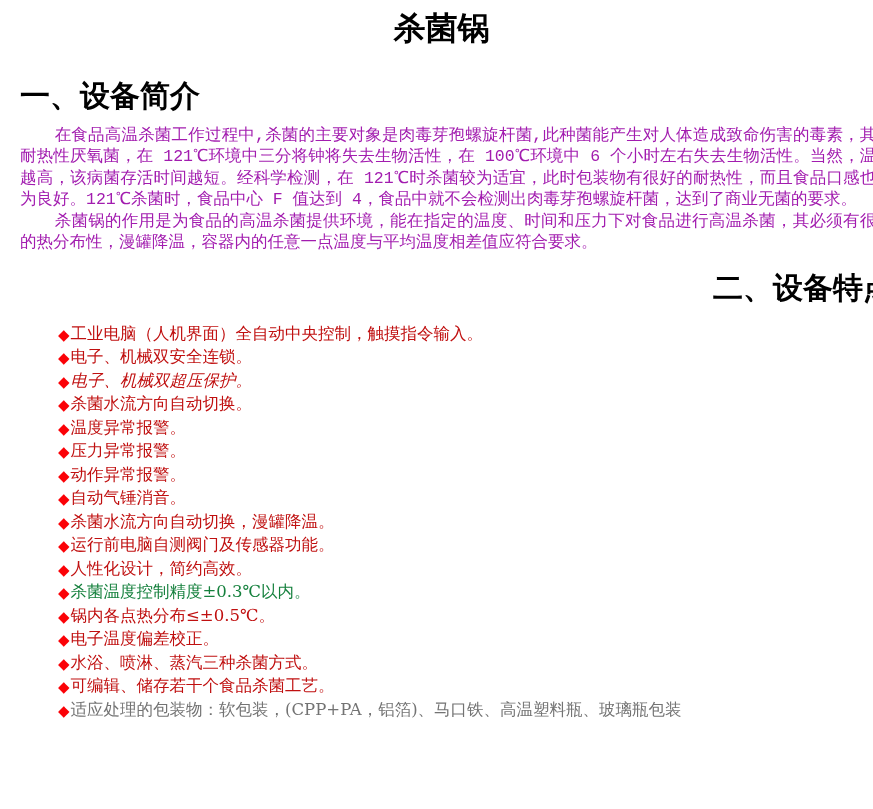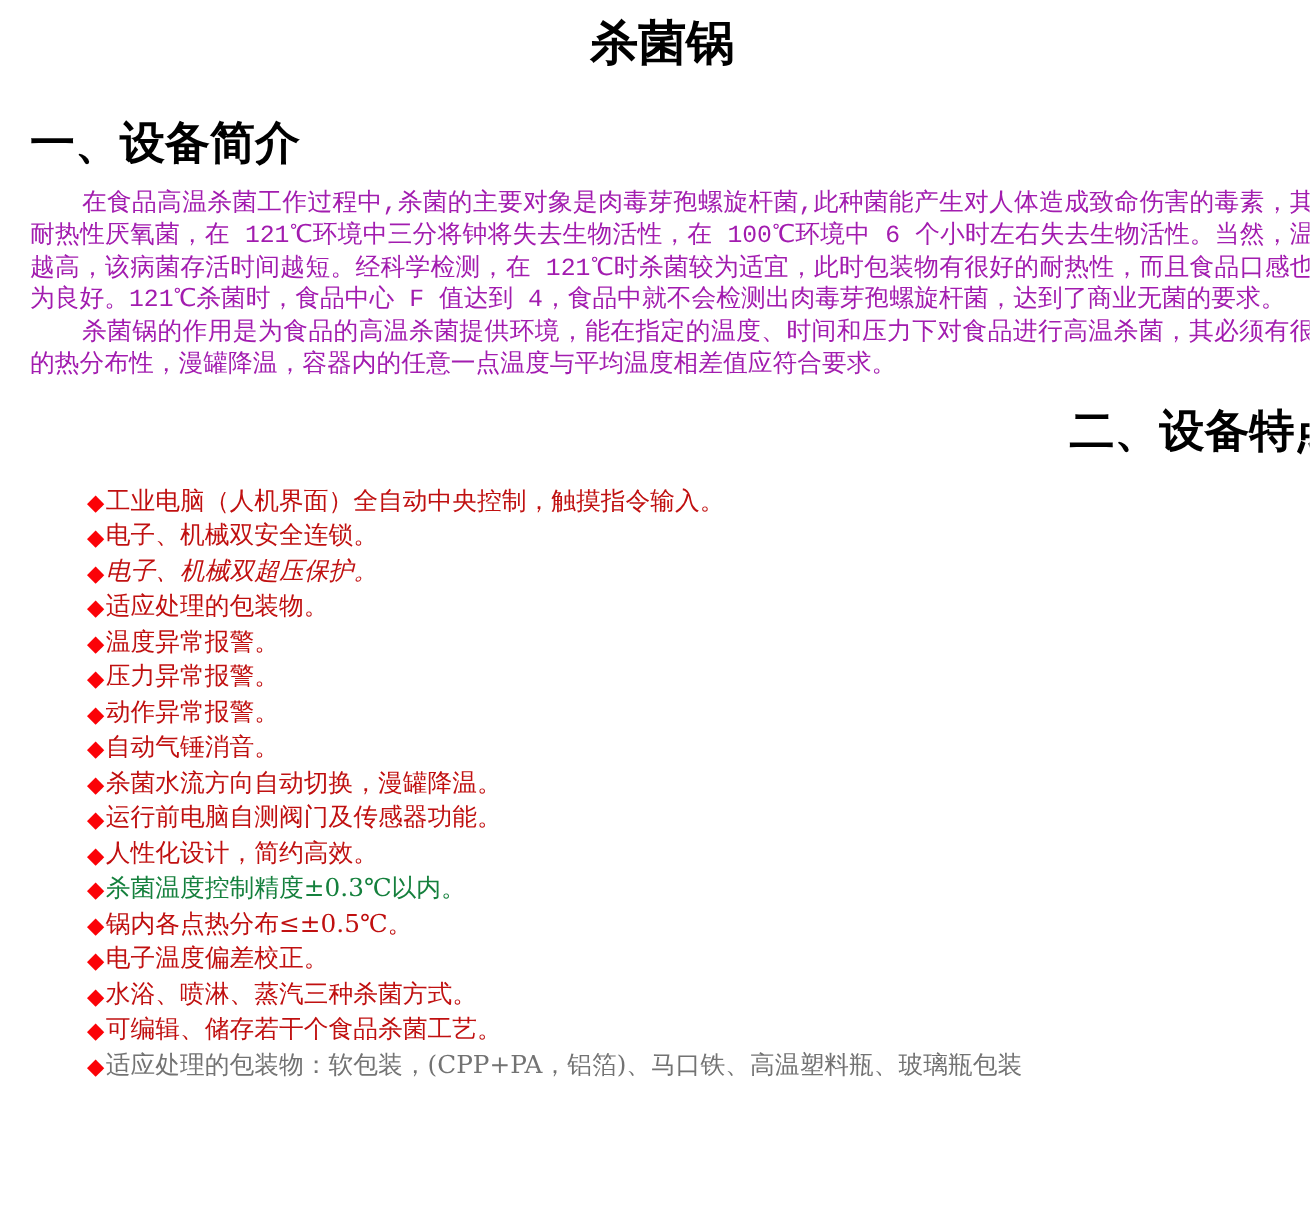--- a/index.html
+++ b/index.html
@@ -75,21 +75,21 @@
 
   <p class="body-para">在食品高温杀菌工作过程中,杀菌的主要对象是肉毒芽孢螺旋杆菌,此种菌能产生对人体造成致命伤害的毒素，其属耐热性厌氧菌，在 121℃环境中三分将钟将失去生物活性，在 100℃环境中 6 个小时左右失去生物活性。当然，温度越高，该病菌存活时间越短。经科学检测，在 121℃时杀菌较为适宜，此时包装物有很好的耐热性，而且食品口感也较为良好。121℃杀菌时，食品中心 F 值达到 4，食品中就不会检测出肉毒芽孢螺旋杆菌，达到了商业无菌的要求。</p>
   <p class="body-para">杀菌锅的作用是为食品的高温杀菌提供环境，能在指定的温度、时间和压力下对食品进行高温杀菌，其必须有很好的热分布性，漫罐降温，容器内的任意一点温度与平均温度相差值应符合要求。</p>
 
   <h2 class="section-heading second">二、设备特点</h2>
 
   <ul class="feature-list">
     <li><span class="diamond" style="color: rgb(251, 2, 7);">◆</span><span class="li-text" style="color: rgb(192, 16, 16);">工业电脑（人机界面）全自动中央控制，触摸指令输入。</span></li>
     <li><span class="diamond" style="color: rgb(251, 2, 7);">◆</span><span class="li-text" style="color: rgb(192, 16, 16);">电子、机械双安全连锁。</span></li>
     <li><span class="diamond" style="color: rgb(251, 2, 7);">◆</span><span class="li-text" style="color: rgb(192, 16, 16); font-style: italic;">电子、机械双超压保护。</span></li>
-    <li><span class="diamond" style="color: rgb(251, 2, 7);">◆</span><span class="li-text" style="color: rgb(192, 16, 16);">适应处理的包装物。</span></li>
+    <li><span class="diamond" style="color: rgb(251, 2, 7);">◆</span><span class="li-text" style="color: rgb(192, 16, 16);">杀菌水流方向自动切换。</span></li>
     <li><span class="diamond" style="color: rgb(251, 2, 7);">◆</span><span class="li-text" style="color: rgb(192, 16, 16);">温度异常报警。</span></li>
     <li><span class="diamond" style="color: rgb(251, 2, 7);">◆</span><span class="li-text" style="color: rgb(192, 16, 16);">压力异常报警。</span></li>
     <li><span class="diamond" style="color: rgb(251, 2, 7);">◆</span><span class="li-text" style="color: rgb(192, 16, 16);">动作异常报警。</span></li>
     <li><span class="diamond" style="color: rgb(251, 2, 7);">◆</span><span class="li-text" style="color: rgb(192, 16, 16);">自动气锤消音。</span></li>
     <li><span class="diamond" style="color: rgb(251, 2, 7);">◆</span><span class="li-text" style="color: rgb(192, 16, 16);">杀菌水流方向自动切换，漫罐降温。</span></li>
     <li><span class="diamond" style="color: rgb(251, 2, 7);">◆</span><span class="li-text" style="color: rgb(192, 16, 16);">运行前电脑自测阀门及传感器功能。</span></li>
     <li><span class="diamond" style="color: rgb(251, 2, 7);">◆</span><span class="li-text" style="color: rgb(192, 16, 16);">人性化设计，简约高效。</span></li>
     <li><span class="diamond" style="color: rgb(251, 2, 7);">◆</span><span class="li-text" style="color: #15803d; text-align: center;">杀菌温度控制精度±0.3℃以内。</span></li>
     <li><span class="diamond" style="color: rgb(251, 2, 7);">◆</span><span class="li-text" style="color: rgb(192, 16, 16);">锅内各点热分布≤±0.5℃。</span></li>
     <li><span class="diamond" style="color: rgb(251, 2, 7);">◆</span><span class="li-text" style="color: rgb(192, 16, 16);">电子温度偏差校正。</span></li>

